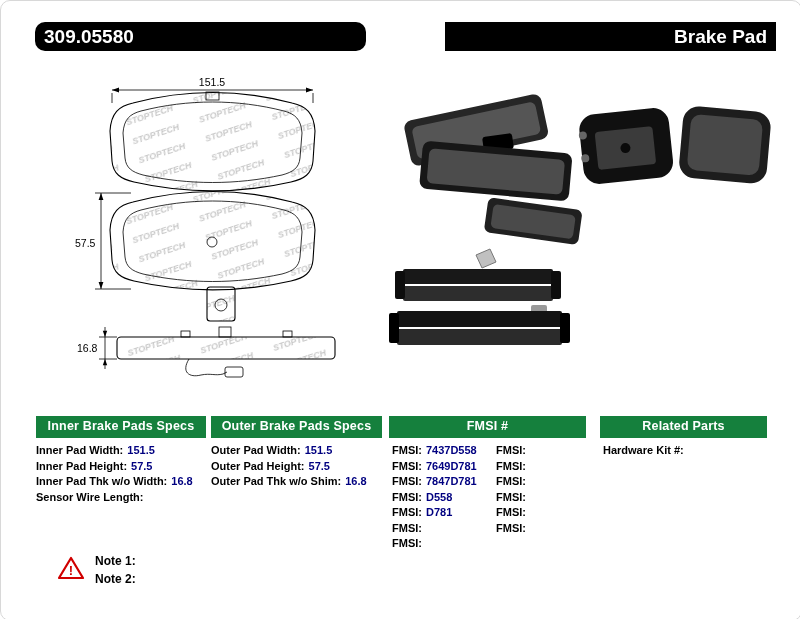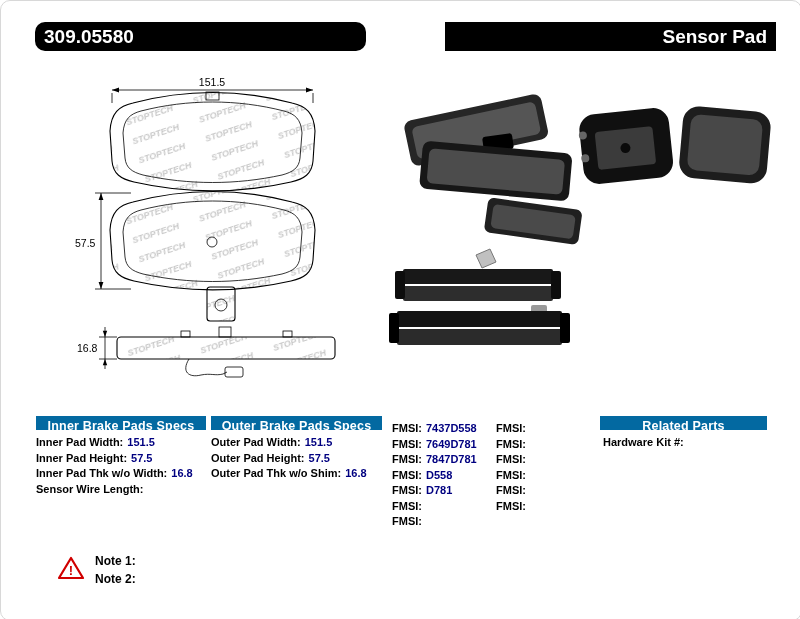--- a/index.html
+++ b/index.html
@@ -16,21 +16,21 @@
   .hdr-right { left:444px; width:322px; justify-content:flex-end; padding-right:9px; }
 
   .drawing-svg { position:absolute; left:30px; top:58px; }
 
   .spec-col { position:absolute; top:415px; }
   .col-inner   { left:35px;  width:170px; }
   .col-outer   { left:210px; width:171px; }
   .col-fmsi    { left:388px; width:197px; }
   .col-related { left:599px; width:167px; }
   .spec-hdr {
-    height:14px; line-height:21px; background:#0369a1; color:#fff;
+    height:22px; line-height:21px; background:#15803d; color:#fff;
     font-weight:bold; font-size:12.5px; text-align:center; letter-spacing:0.2px;
   }
   .spec-rows { padding-top:5px; }
   .spec-row { font-size:11px; font-weight:bold; line-height:15.5px; white-space:nowrap; }
   .ra { padding-right:3px; }
   .la { text-align:left;  padding-left:3px; }
   .lbl { color:#000; }
   .val { color:#000080; margin-left:4px; }
   .fmsi-wrap { display:flex; padding-top:5px; }
   .fmsi-col-a { width:104px; padding-left:3px; }
@@ -51,21 +51,21 @@
 </style>
 </head>
 <body>
 
 <div class="page">
 
   <div class="hdr hdr-left">
     <span>309.05580</span>
   </div>
   <div class="hdr hdr-right">
-    <span>Sensor Pad</span>
+    <span>Brake Pad</span>
   </div>
 
   <svg class="drawing-svg" width="740" height="350" viewBox="0 0 740 350">
     <defs>
       <pattern id="wm" width="70" height="20" patternUnits="userSpaceOnUse" patternTransform="rotate(-18)">
         <text x="1" y="13" class="wm-text">STOPTECH</text>
       </pattern>
     </defs>
 
     <g>
@@ -195,20 +195,21 @@
       <div class="spec-row ra">
         <span class="lbl">Outer Pad Height:</span><span class="val">57.5</span>
       </div>
       <div class="spec-row ra">
         <span class="lbl">Outer Pad Thk w/o Shim:</span><span class="val">16.8</span>
       </div>
     </div>
   </div>
 
   <div class="spec-col col-fmsi">
+    <div class="spec-hdr">FMSI #</div>
     <div class="fmsi-wrap">
       <div class="fmsi-col-a">
         <div class="spec-row"><span class="lbl">FMSI:</span><span class="val">7437D558</span></div>
         <div class="spec-row"><span class="lbl">FMSI:</span><span class="val">7649D781</span></div>
         <div class="spec-row"><span class="lbl">FMSI:</span><span class="val">7847D781</span></div>
         <div class="spec-row"><span class="lbl">FMSI:</span><span class="val">D558</span></div>
         <div class="spec-row"><span class="lbl">FMSI:</span><span class="val">D781</span></div>
         <div class="spec-row"><span class="lbl">FMSI:</span><span class="val"></span></div>
         <div class="spec-row"><span class="lbl">FMSI:</span><span class="val"></span></div>
       </div>

